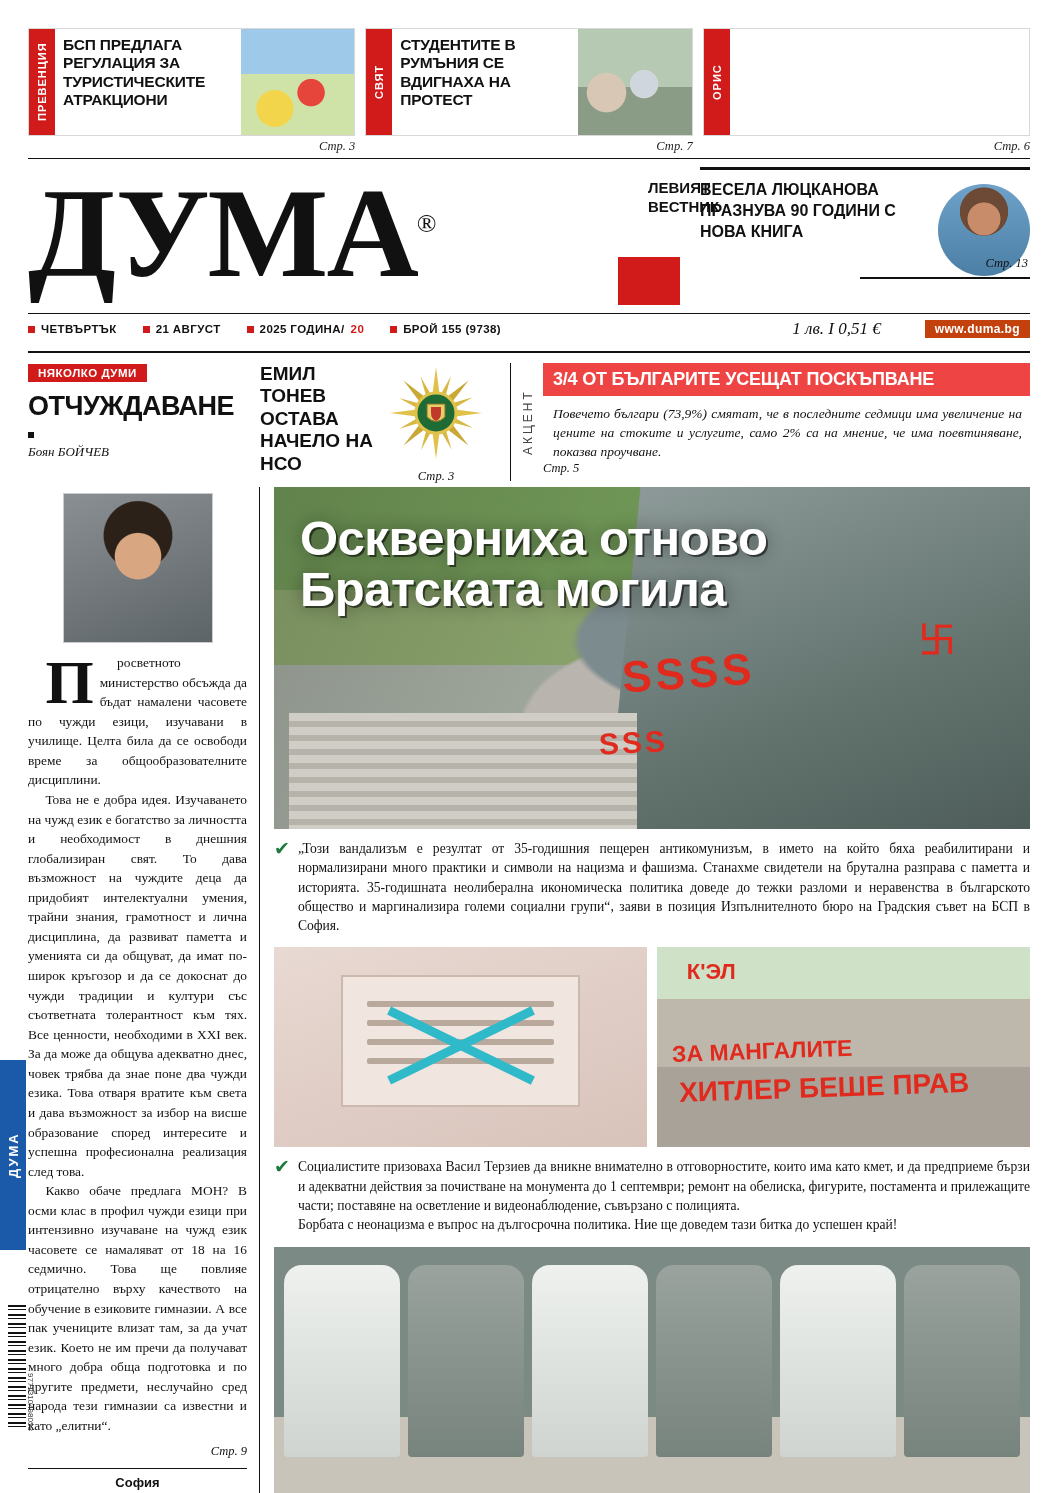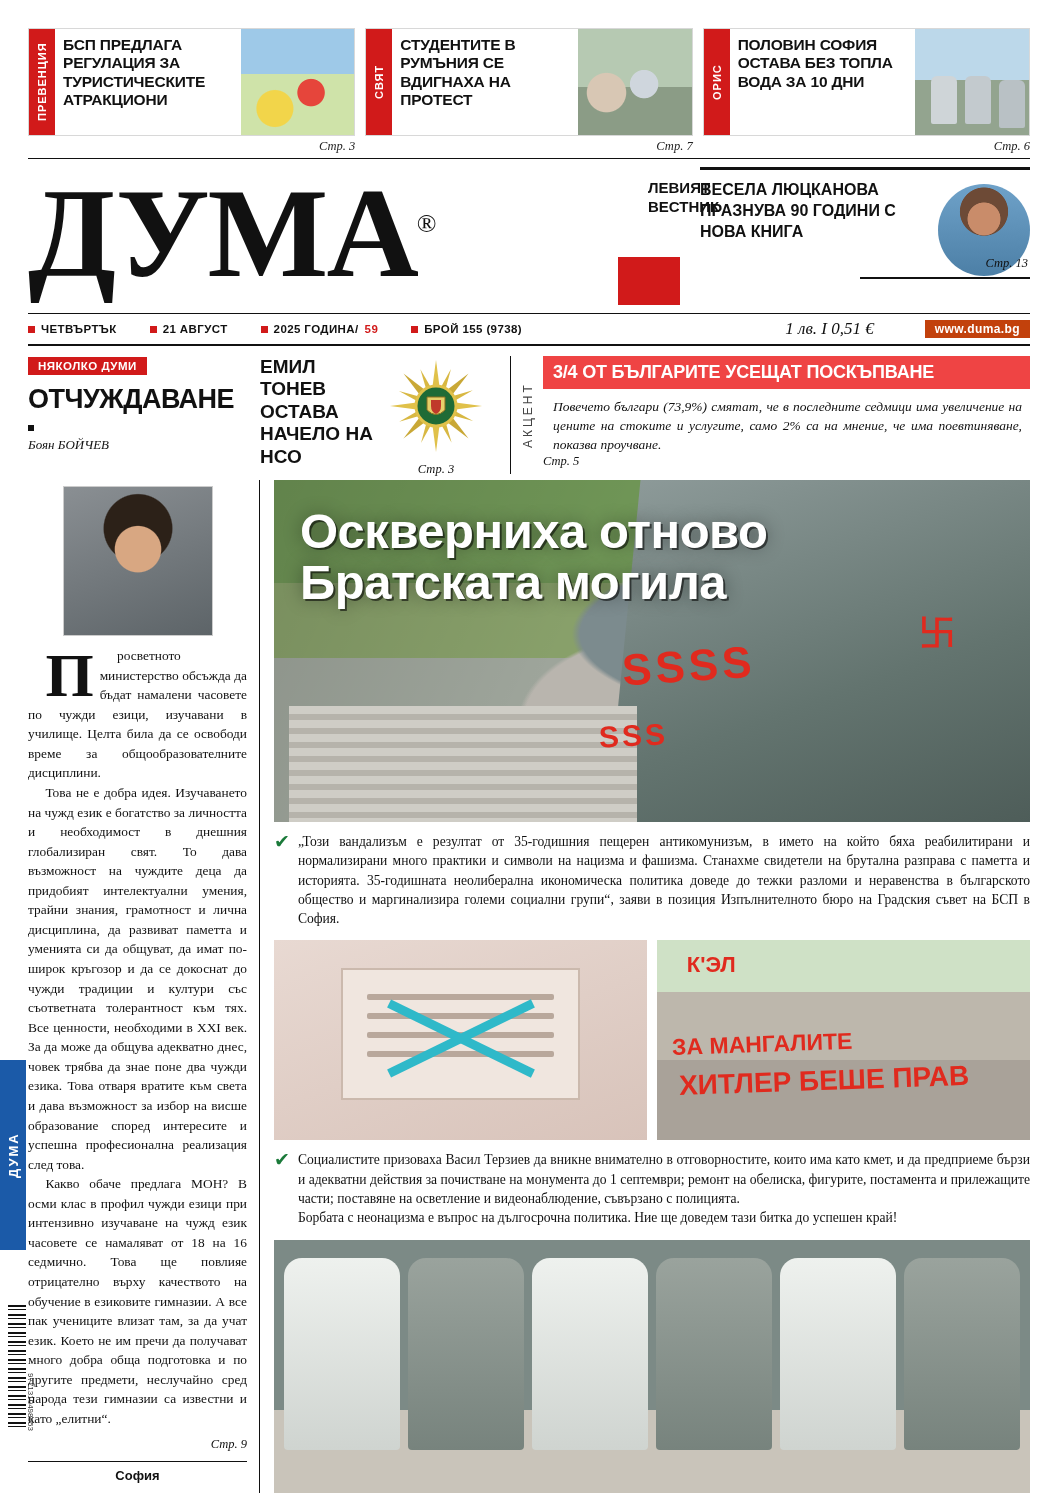--- a/index.html
+++ b/index.html
@@ -90,23 +90,23 @@
       radial-gradient(circle at 50% 38%, #c98c6a 0 22%, transparent 23%),
       radial-gradient(circle at 50% 30%, #6d4a36 0 30%, transparent 31%),
       linear-gradient(#6fa2c9, #4c7fa6);
     flex:0 0 92px; align-self:flex-start; margin-top:4px;
   }
   .promo-ref { position:absolute; right:2px; bottom:16px; font-style:italic; font-size:12.5px; }
   .promo-underline { position:absolute; right:0; bottom:8px; width:170px; height:2px; background:#111; }
 
   
   .dateline {
-    display:flex; align-items:center; gap:33px;
+    display:flex; align-items:center; gap:26px;
     border-top:1px solid #111; border-bottom:2px solid #111;
-    padding:5px 0 5px 0; margin-top:2px;
+    padding:5px 0 12px 0; margin-top:2px;
     font-family:"Liberation Sans", sans-serif; font-size:11.5px; font-weight:bold;
     letter-spacing:0.4px;
   }
   .dl-item { display:flex; align-items:center; gap:6px; }
   .dl-sq { width:7px; height:7px; background:#d11a1a; display:inline-block; }
   .dl-slash { color:#d11a1a; }
   .price {
     margin-left:auto; font-family:"Liberation Serif", serif; font-style:italic;
     font-weight:normal; font-size:17px; letter-spacing:0;
   }
@@ -305,24 +305,20 @@
     <div class="teaser">
       <div class="teaser-tag">СВЯТ</div>
       <div class="teaser-body">
         <div class="teaser-text">СТУДЕНТИТЕ В РУМЪНИЯ СЕ ВДИГНАХА НА ПРОТЕСТ</div>
         <div class="teaser-img ti2"></div>
       </div>
     </div>
 
     <div class="teaser">
       <div class="teaser-tag">ОРИС</div>
-      <div class="teaser-body">
-        <div class="teaser-text">ПОЛОВИН СОФИЯ ОСТАВА БЕЗ ТОПЛА ВОДА ЗА 10 ДНИ</div>
-        <div class="teaser-img ti3"></div>
-      </div>
     </div>
   </div>
 
   <div class="teaser-refs">
     <div class="page-ref">Стр. 3</div>
     <div class="page-ref">Стр. 7</div>
     <div class="page-ref">Стр. 6</div>
   </div>
 
   <div class="rule-thin"></div>
@@ -350,21 +346,21 @@
       <span class="dl-sq"></span>
       <span>ЧЕТВЪРТЪК</span>
     </div>
     <div class="dl-item">
       <span class="dl-sq"></span>
       <span>21 АВГУСТ</span>
     </div>
     <div class="dl-item">
       <span class="dl-sq"></span>
       <span>2025 ГОДИНА/</span>
-        <span class="dl-slash">59</span>
+        <span class="dl-slash">20</span>
     </div>
     <div class="dl-item">
       <span class="dl-sq"></span>
       <span>БРОЙ 155 (9738)</span>
     </div>
     <div class="price">1 лв. I 0,51 €</div>
     <div class="site">www.duma.bg</div>
   </div>
 
   <div class="band">

